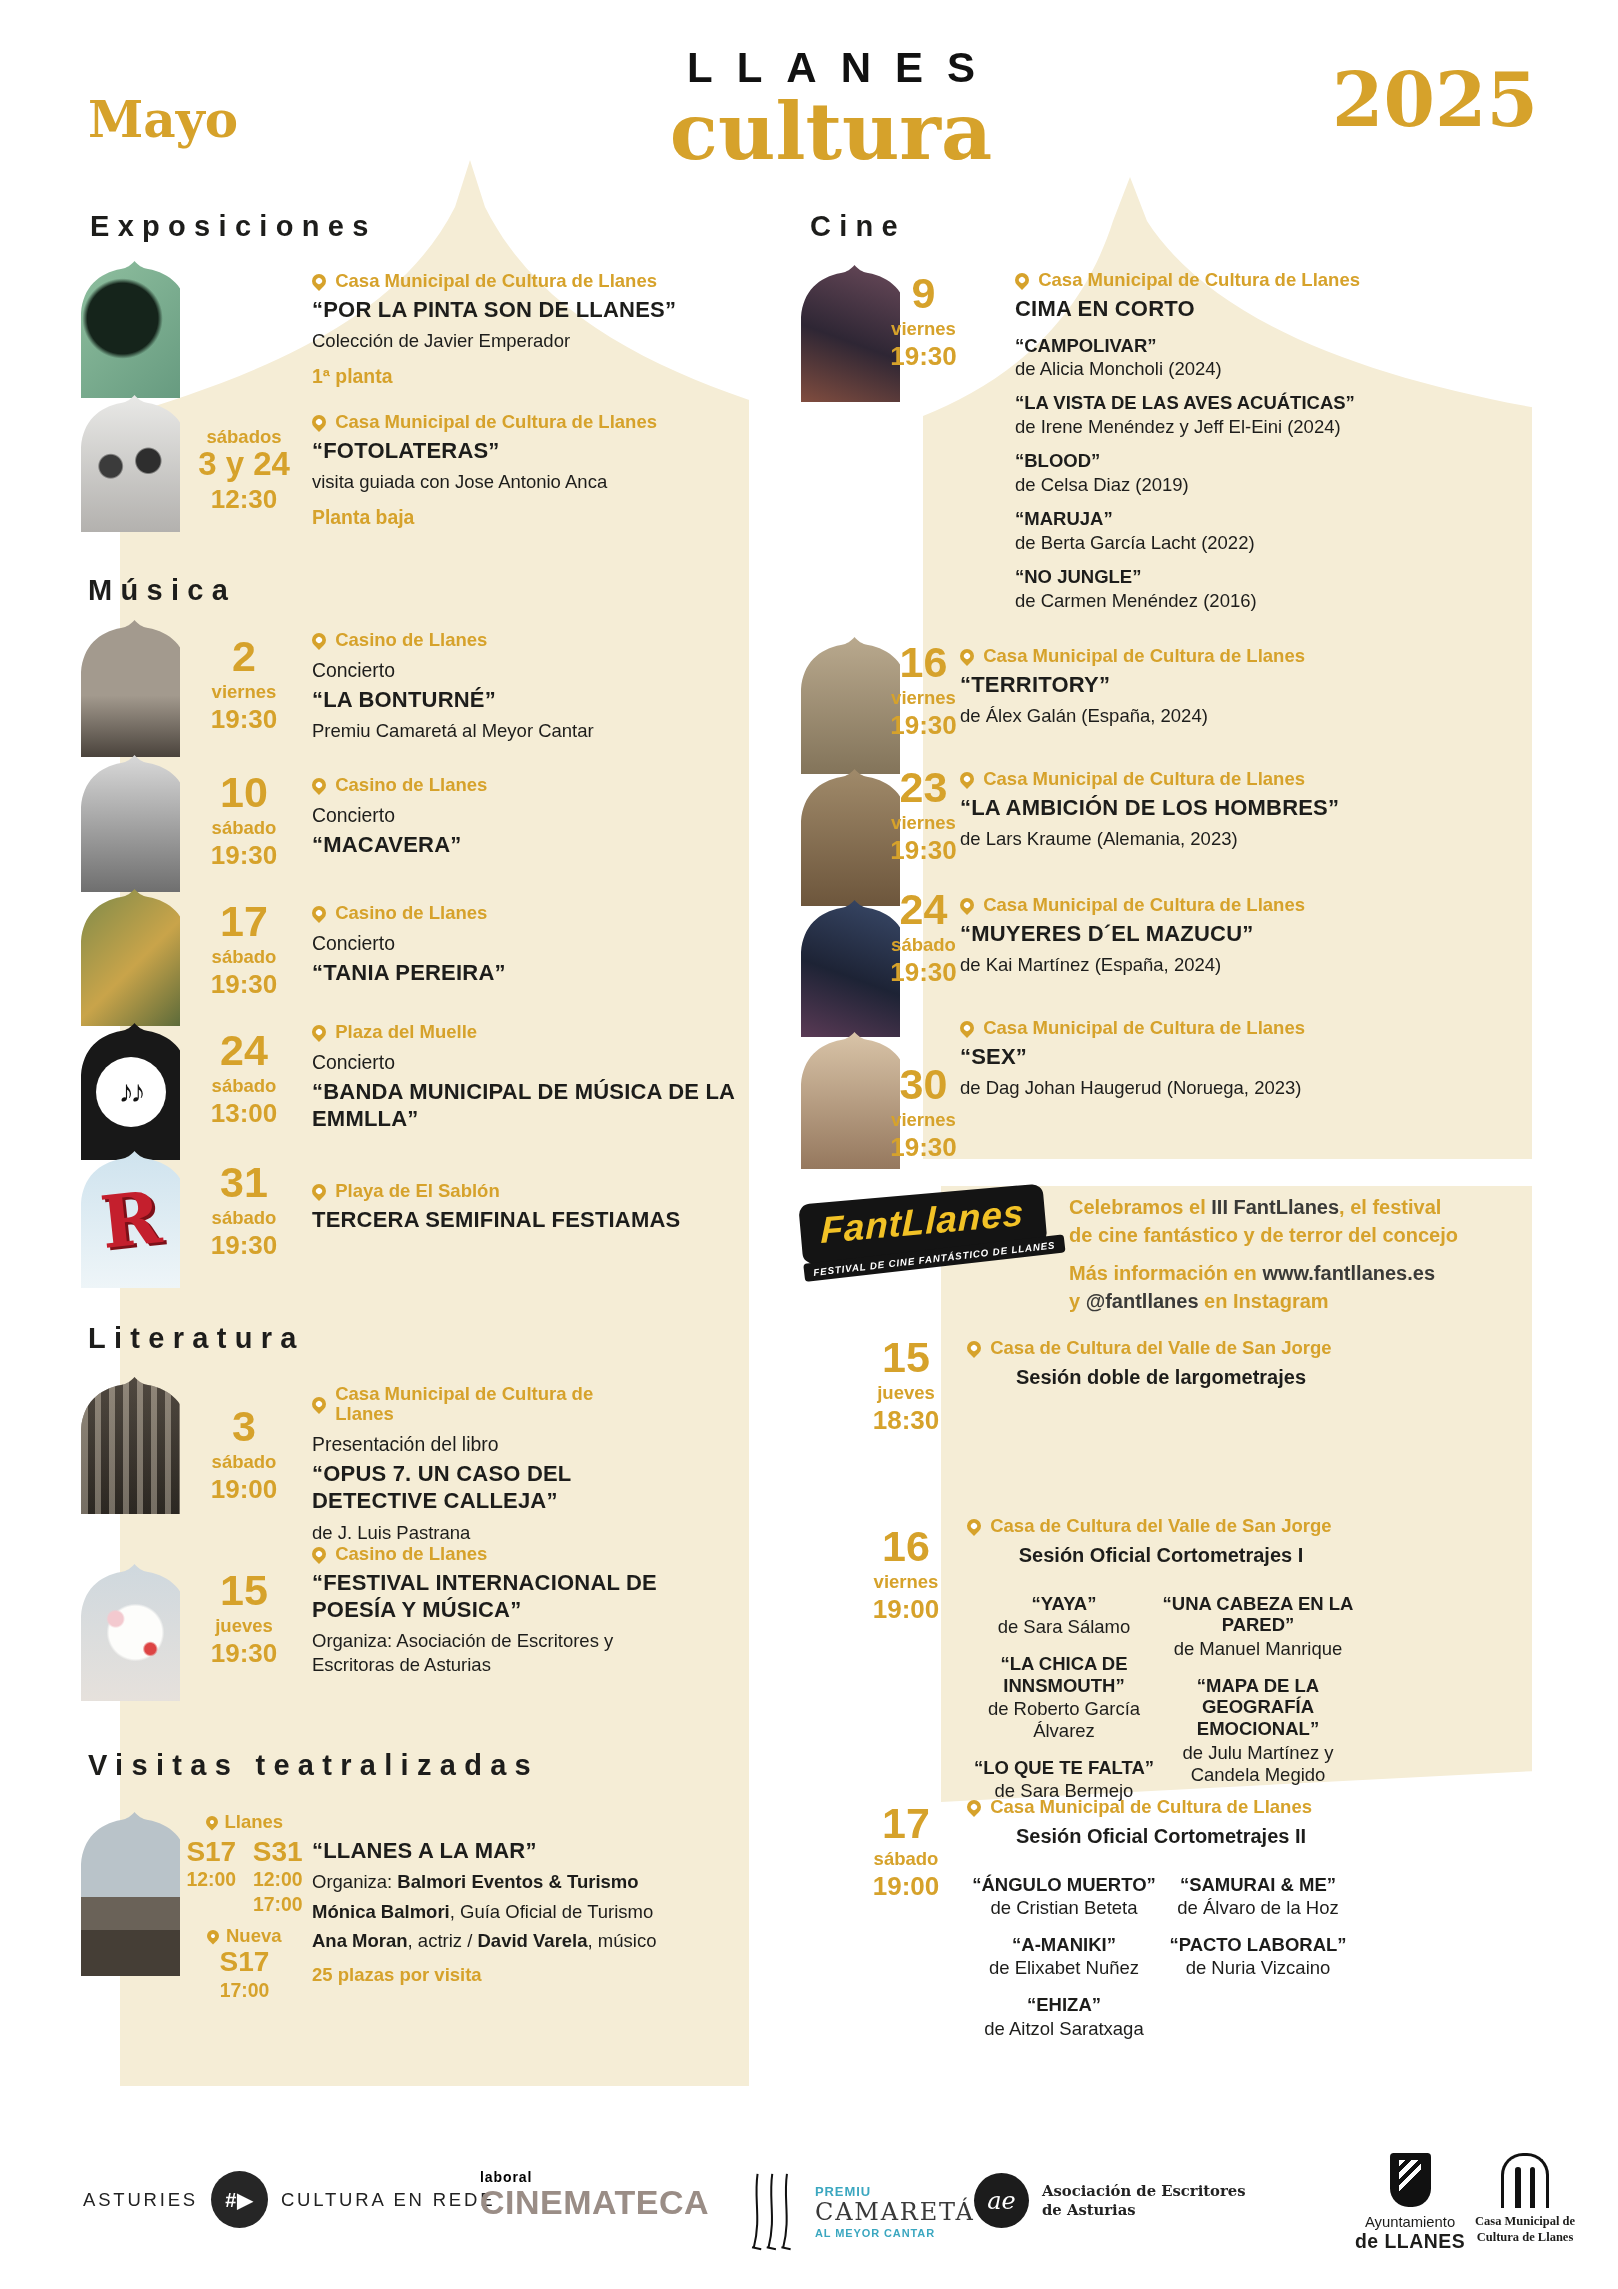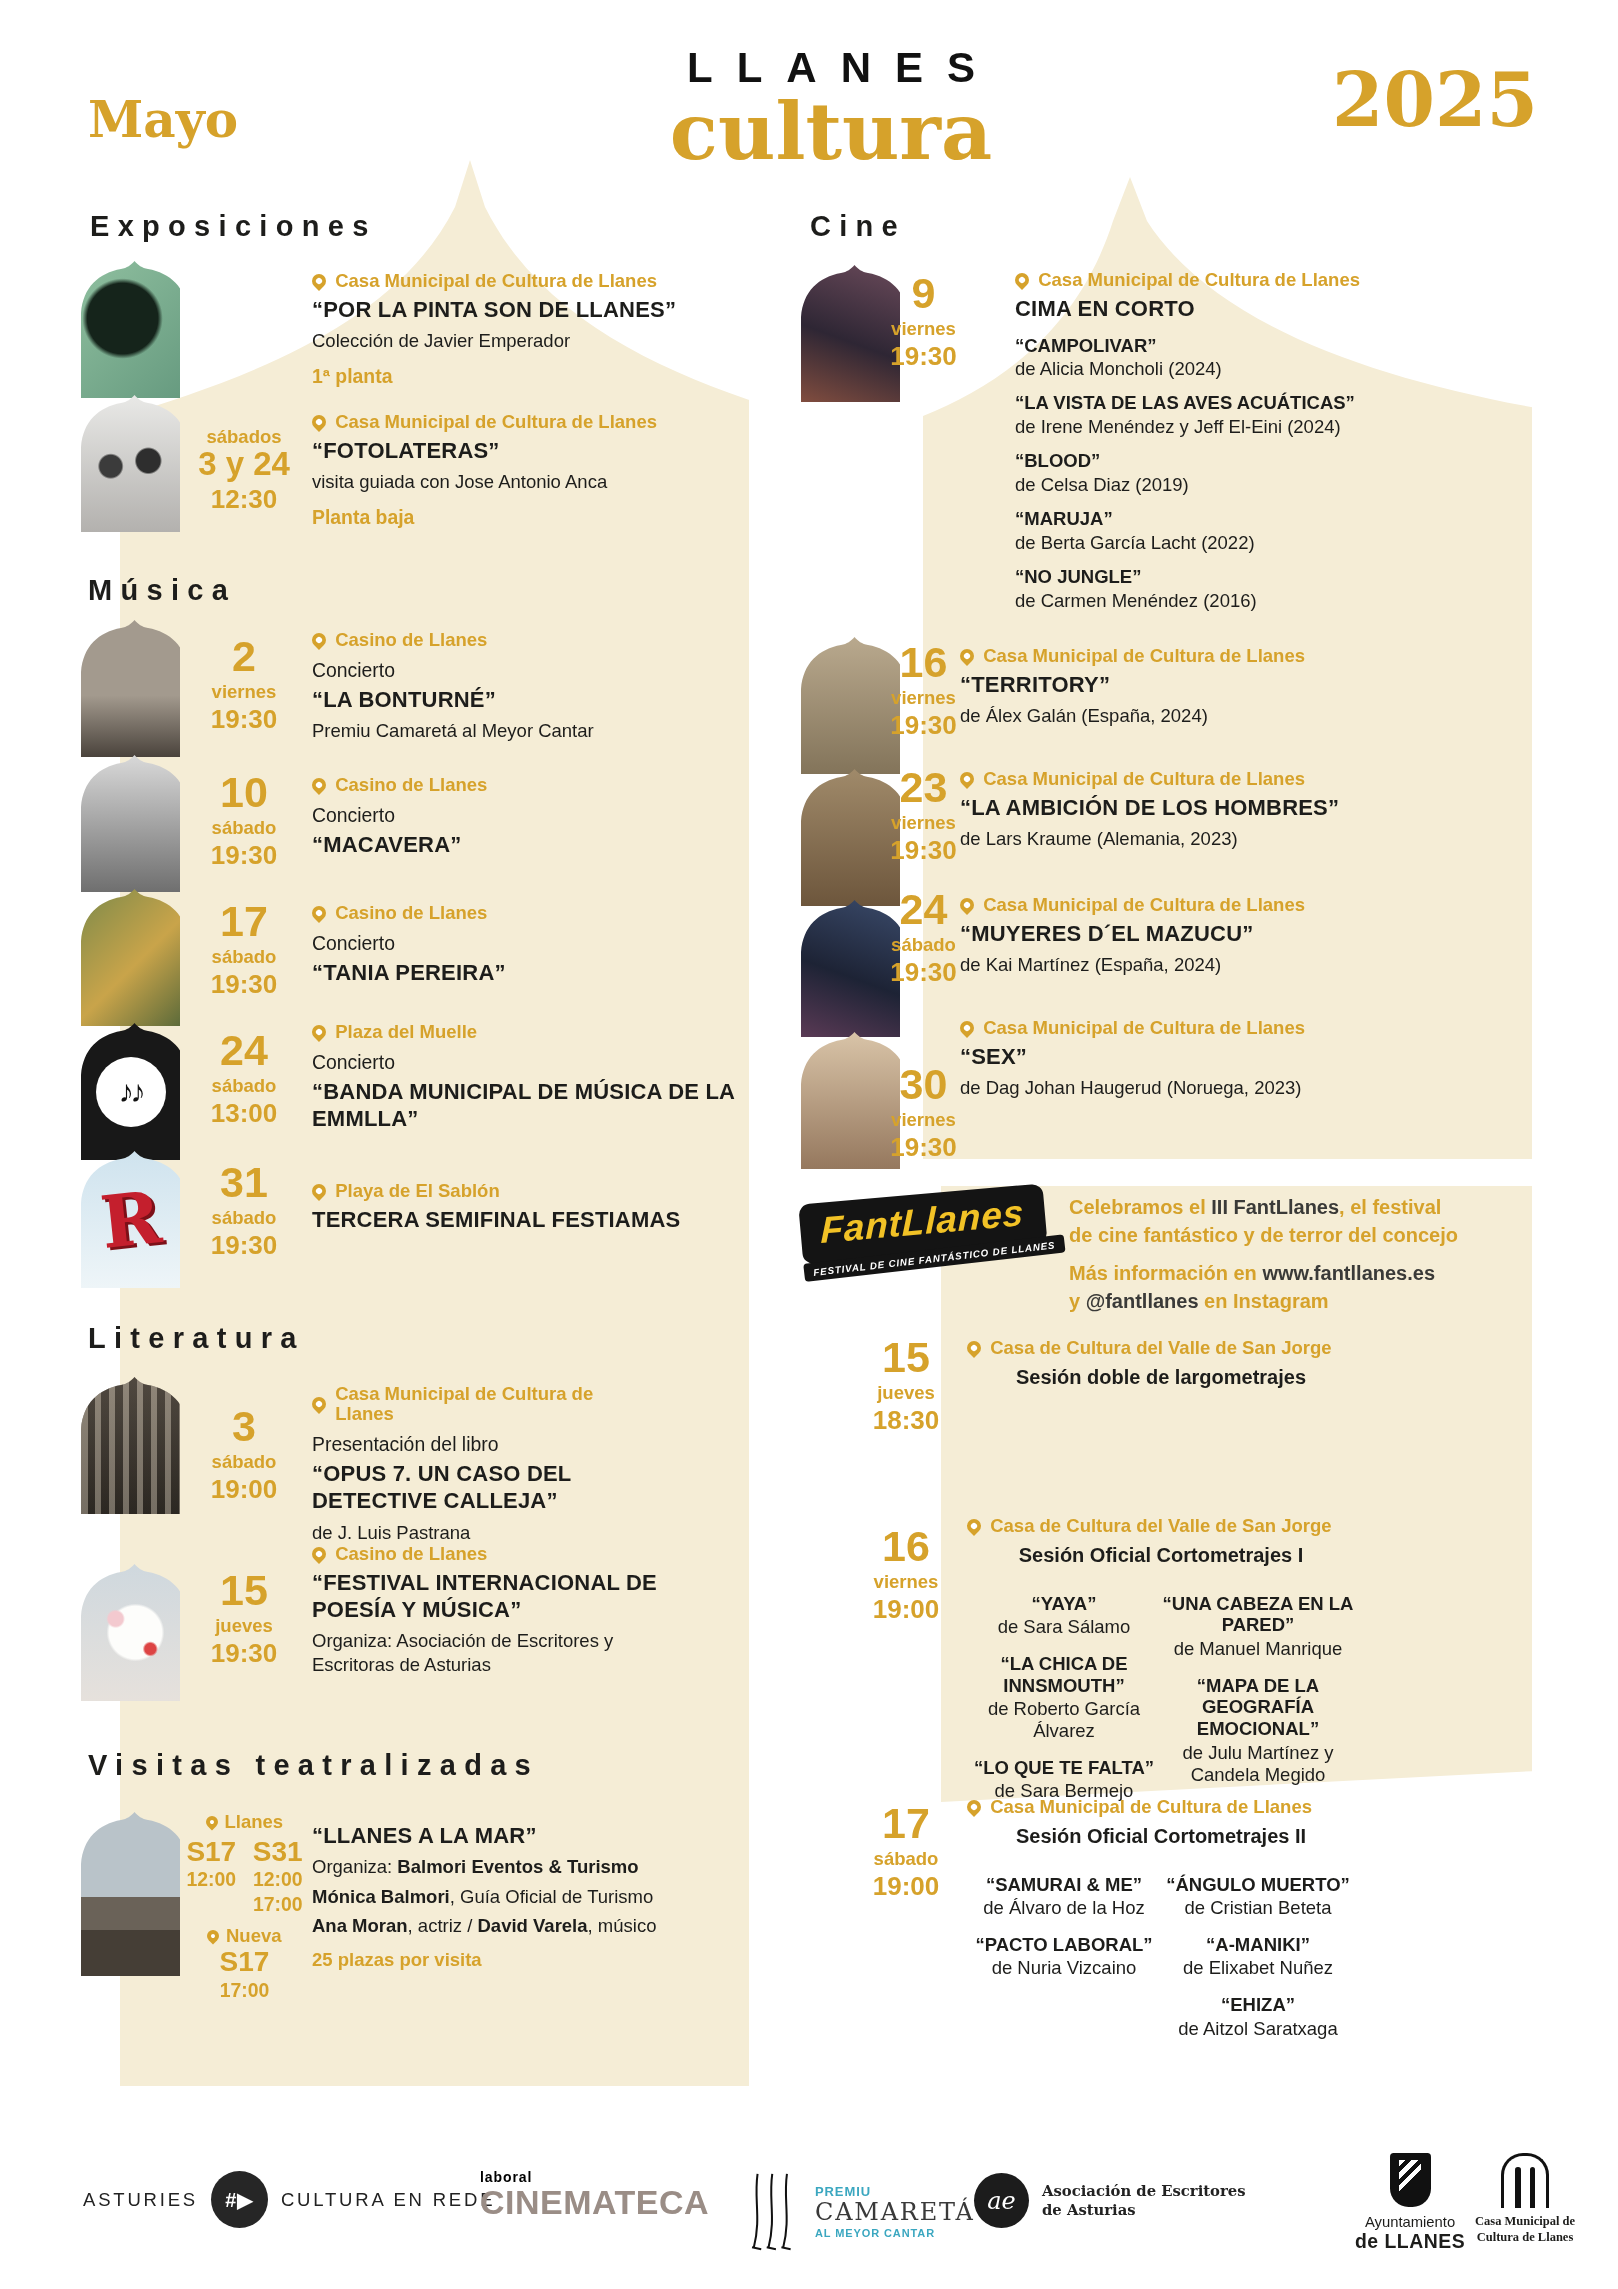--- a/index.html
+++ b/index.html
@@ -310,21 +310,21 @@
       </div>
     </div>
     <div class="vloc" style="margin-top:9.2px;">
         <span class="pin small"></span>
         <span>Nueva</span>
       </div>
     <div class="vd">S17</div>
     <div class="vt">17:00</div>
   </div>
   <div class="cnt" style="top:1823px;width:443px;">
-    <div class="titl" style="margin-top:0;">“LLANES A LA MAR”</div>
+    <div class="titl" style="margin-top:15px;">“LLANES A LA MAR”</div>
     <div class="sub"><span>Organiza: </span><b>Balmori Eventos &amp; Turismo</b></div>
     <div class="sub"><b>Mónica Balmori</b><span>, Guía Oficial de Turismo</span></div>
     <div class="sub"><b>Ana Moran</b><span>, actriz / </span><b>David Varela</b><span>, músico</span></div>
     <div class="sub" style="color:var(--gold);font-weight:700;margin-top:9.2px;"><b>25</b><span> plazas por visita</span></div>
   </div>
 
   <div class="photo photo-cine ph-cin1" style="top:265px;"></div>
   <div class="dcol dcol-r" style="top:272px;">
     <span class="big">9</span>
     <span class="lab">viernes</span>
@@ -489,40 +489,40 @@
   </div>
   <div class="fcnt" style="top:1797px;">
     <div class="loc">
         <span class="pin"></span>
         <span>Casa Municipal de Cultura de Llanes</span>
       </div>
     <div class="session">Sesión Oficial Cortometrajes II</div>
     <div class="fcols">
       <div class="fcol">
         <div class="f-i">
+          <div class="f-t">“ÁNGULO MUERTO”</div>
+          <div class="f-d">de Cristian Beteta</div>
+        </div>
+        <div class="f-i">
+          <div class="f-t">“A-MANIKI”</div>
+          <div class="f-d">de Elixabet Nuñez</div>
+        </div>
+        <div class="f-i">
+          <div class="f-t">“EHIZA”</div>
+          <div class="f-d">de Aitzol Saratxaga</div>
+        </div>
+      </div>
+      <div class="fcol">
+        <div class="f-i">
           <div class="f-t">“SAMURAI &amp; ME”</div>
           <div class="f-d">de Álvaro de la Hoz</div>
         </div>
         <div class="f-i">
           <div class="f-t">“PACTO LABORAL”</div>
           <div class="f-d">de Nuria Vizcaino</div>
-        </div>
-      </div>
-      <div class="fcol">
-        <div class="f-i">
-          <div class="f-t">“ÁNGULO MUERTO”</div>
-          <div class="f-d">de Cristian Beteta</div>
-        </div>
-        <div class="f-i">
-          <div class="f-t">“A-MANIKI”</div>
-          <div class="f-d">de Elixabet Nuñez</div>
-        </div>
-        <div class="f-i">
-          <div class="f-t">“EHIZA”</div>
-          <div class="f-d">de Aitzol Saratxaga</div>
         </div>
       </div>
     </div>
   </div>
 
   <div class="foot">
     <div class="f-item" style="left:83px;top:22px;">
       <span class="ast-txt">ASTURIES</span>
       <span class="ast-circle">
           <span>#▶</span>

